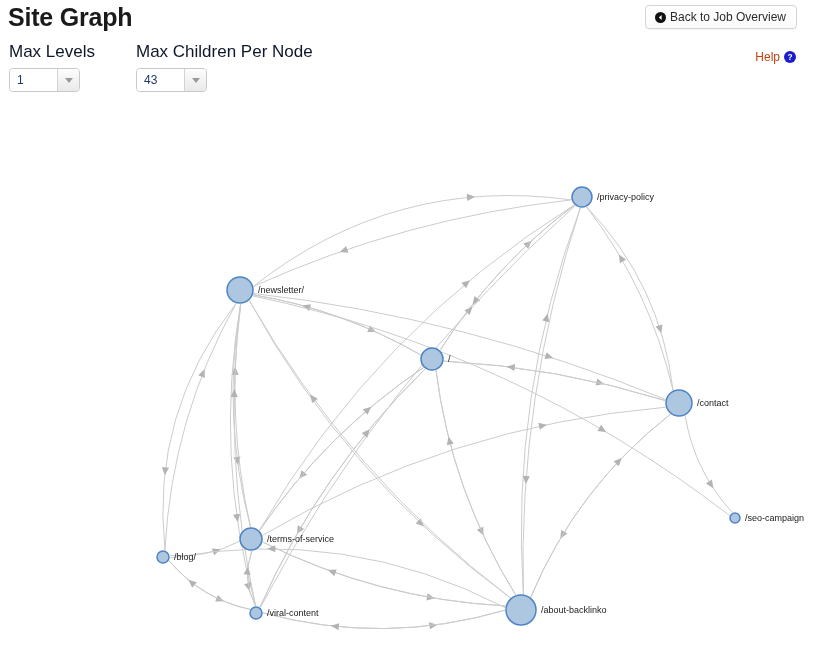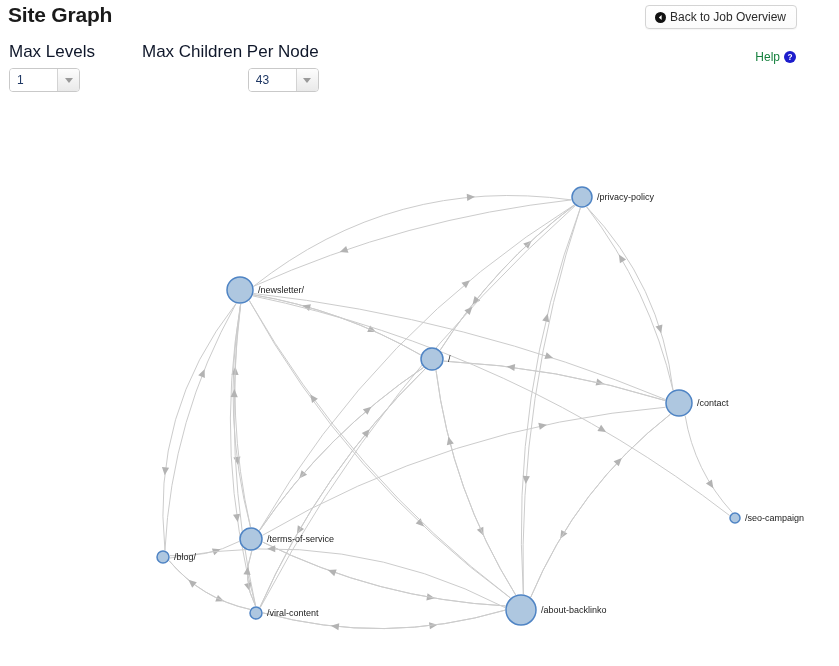--- a/index.html
+++ b/index.html
@@ -20,21 +20,21 @@
   .header {
     position: absolute;
     left: 0; top: 0;
     width: 839px;
     height: 100px;
   }
   .page-title {
     position: absolute;
     left: 8px;
     top: 3px;
-    font-size: 21px;
+    font-size: 25px;
     font-weight: bold;
     color: #1a1a1a;
     letter-spacing: -0.2px;
     margin: 0;
   }
 
   .back-button {
     position: absolute;
     right: 42px;
     top: 5px;
@@ -59,38 +59,38 @@
     height: 11px;
     line-height: 0;
     flex: 0 0 auto;
   }
 
   .help-link {
     position: absolute;
     right: 43px;
     top: 50px;
     font-size: 12px;
-    color: #15803d;
+    color: #c2410c;
     text-decoration: none;
     display: inline-flex;
     align-items: center;
     gap: 4px;
     cursor: pointer;
   }
   .icon-help-circle {
     display: inline-block;
     width: 12px;
     height: 12px;
     line-height: 0;
   }
 
   
   .control-group { position: absolute; }
   .control-group.levels   { left: 9px;   top: 42px; }
-  .control-group.children { left: 142px; top: 42px; text-align: right; }
+  .control-group.children { left: 136px; top: 42px; }
 
   .control-label {
     font-size: 17px;
     color: #0f172a;
     display: block;
     margin-bottom: 6px;
     white-space: nowrap;
   }
 
   .spinner {

